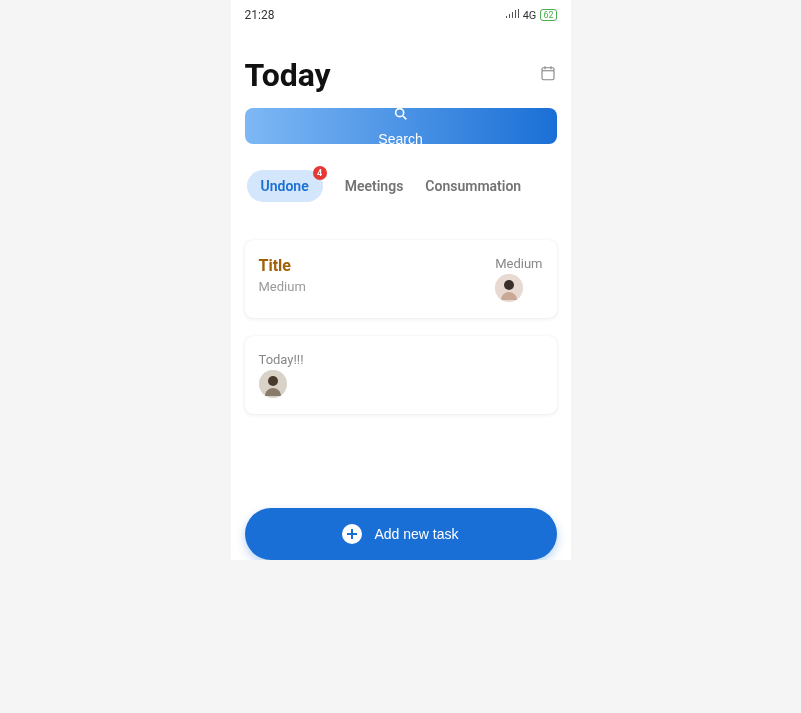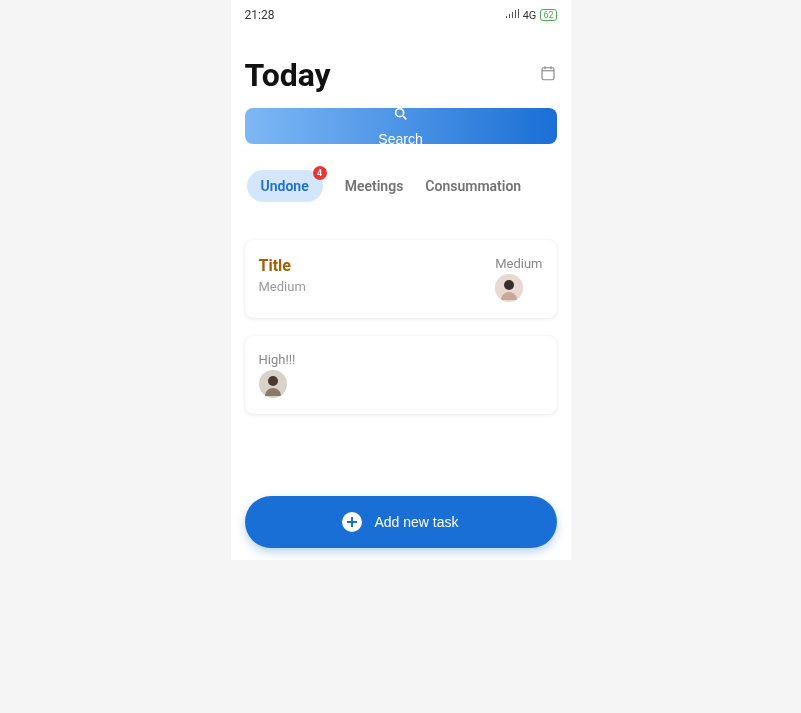--- a/index.html
+++ b/index.html
@@ -148,21 +148,21 @@
       border-radius: 14px;
       background: #ddd;
       overflow: hidden;
       display: flex;
       align-items: center;
       justify-content: center;
     }
     .avatar svg { width: 100%; height: 100%; }
     .fab {
       position: absolute;
-      bottom: 12px;
+      bottom: 0;
       left: 14px;
       right: 14px;
       height: 52px;
       background: #1a6fd6;
       border: none;
       border-radius: 28px;
       color: #fff;
       font-size: 14px;
       display: flex;
       align-items: center;
@@ -249,21 +249,21 @@
               <circle cx="14" cy="14" r="14" fill="#e8d9d2"></circle>
               <circle cx="14" cy="11" r="5" fill="#3a2e2a"></circle>
               <path d="M6 26c0-5 4-8 8-8s8 3 8 8" fill="#c9a896"></path>
             </svg>
         </div>
       </div>
     </div>
 
     <div class="card">
       <div class="card-right">
-        <div class="priority">High!!!</div>
+        <div class="priority">Today!!!</div>
         <div class="avatar">
           <svg viewBox="0 0 28 28">
               <circle cx="14" cy="14" r="14" fill="#d9d2c8"></circle>
               <circle cx="14" cy="11" r="5" fill="#4a3a2e"></circle>
               <path d="M6 26c0-5 4-8 8-8s8 3 8 8" fill="#8a7a6a"></path>
             </svg>
         </div>
       </div>
     </div>
 

